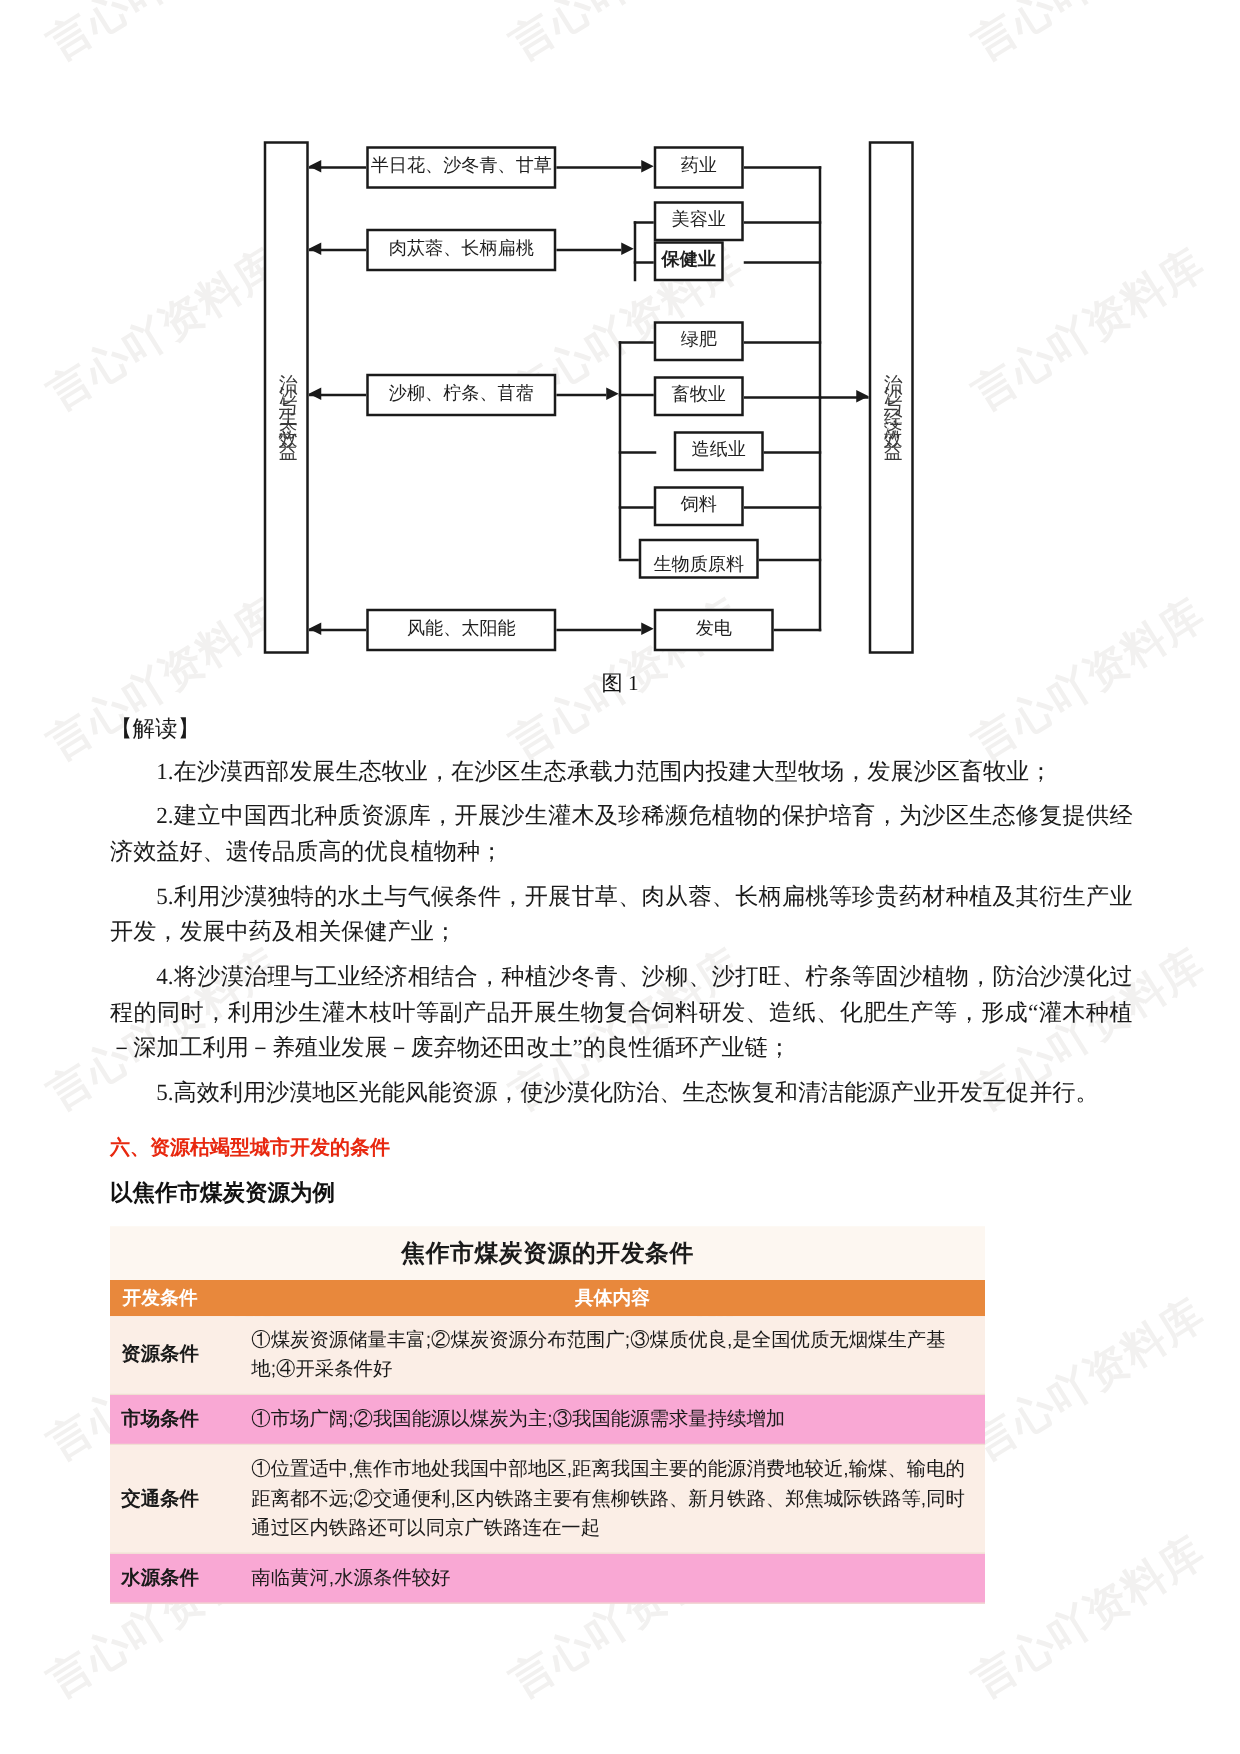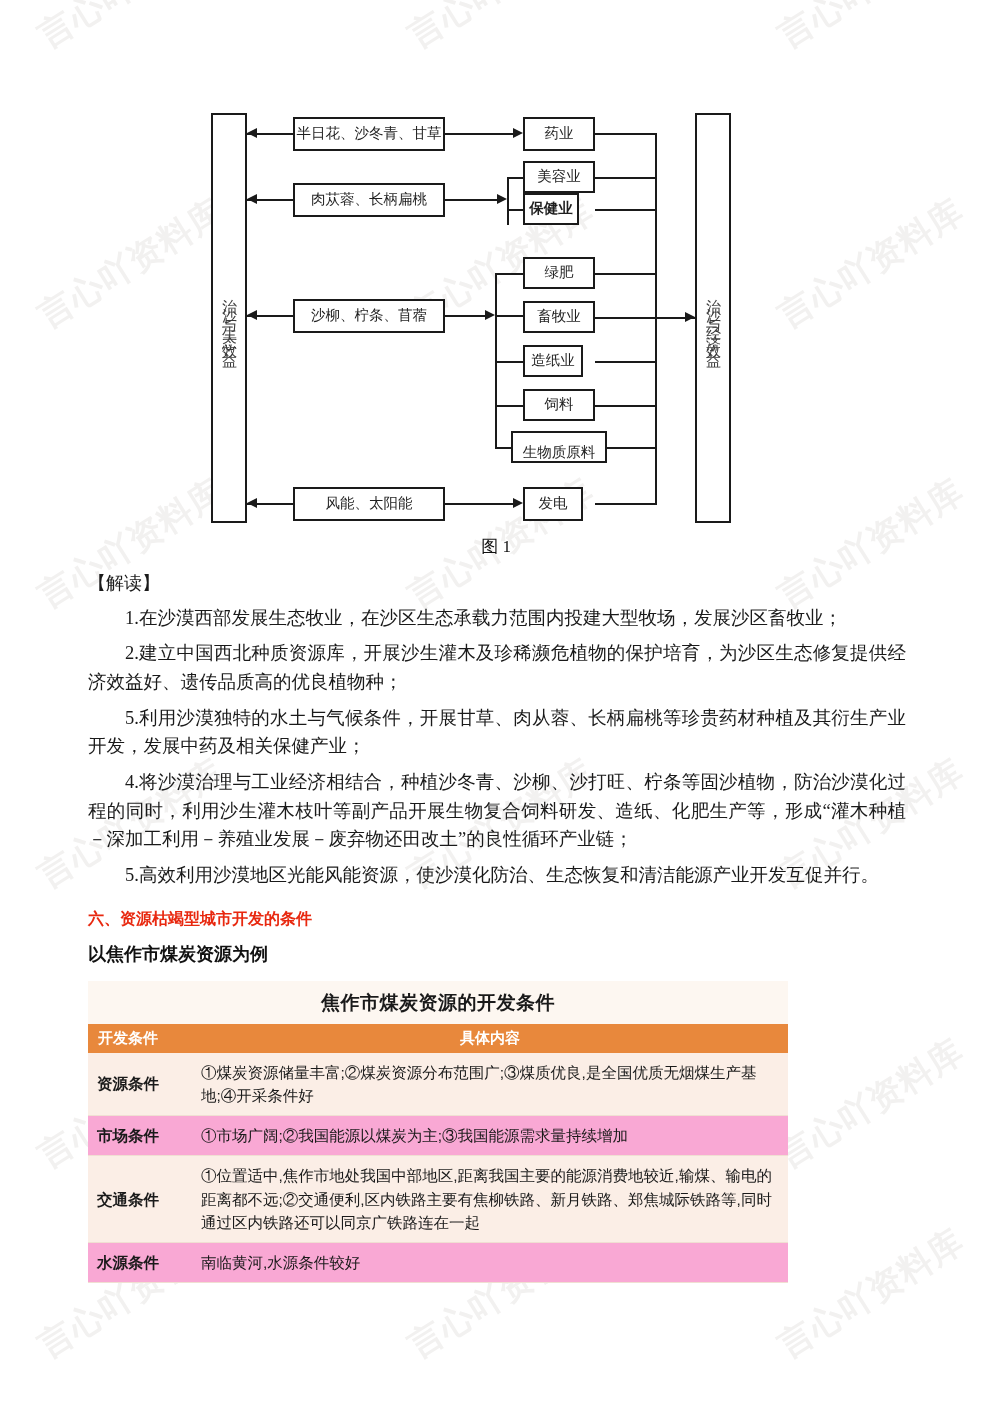--- a/index.html
+++ b/index.html
@@ -275,30 +275,30 @@
     </div>
     <div class="dbox" style="left:312px; top:88px; width:56px; height:32px;font-weight:bold;">
       <span>保健业</span>
     </div>
     <div class="dbox" style="left:312px; top:152px; width:72px; height:32px;">
       <span>绿肥</span>
     </div>
     <div class="dbox" style="left:312px; top:196px; width:72px; height:32px;">
       <span>畜牧业</span>
     </div>
-    <div class="dbox" style="left:312px; top:240px; width:60px; height:32px;">
+    <div class="dbox" style="left:328px; top:240px; width:72px; height:32px;">
       <span>造纸业</span>
     </div>
     <div class="dbox" style="left:312px; top:284px; width:72px; height:32px;">
       <span>饲料</span>
     </div>
     <div class="dbox" style="left:300px; top:326px; width:96px; height:32px;align-items:flex-end;">
       <span>生物质原料</span>
     </div>
-    <div class="dbox" style="left:312px; top:382px; width:60px; height:34px;">
+    <div class="dbox" style="left:312px; top:382px; width:96px; height:34px;">
       <span>发电</span>
     </div>
 
     <div class="line hl" style="left:36px; top:28px; width:46px;"></div>
     <div class="arrowL" style="left:36px; top:23px;"></div>
 
     <div class="line hl" style="left:36px; top:94px; width:46px;"></div>
     <div class="arrowL" style="left:36px; top:89px;"></div>
 
     <div class="line hl" style="left:36px; top:210px; width:46px;"></div>

